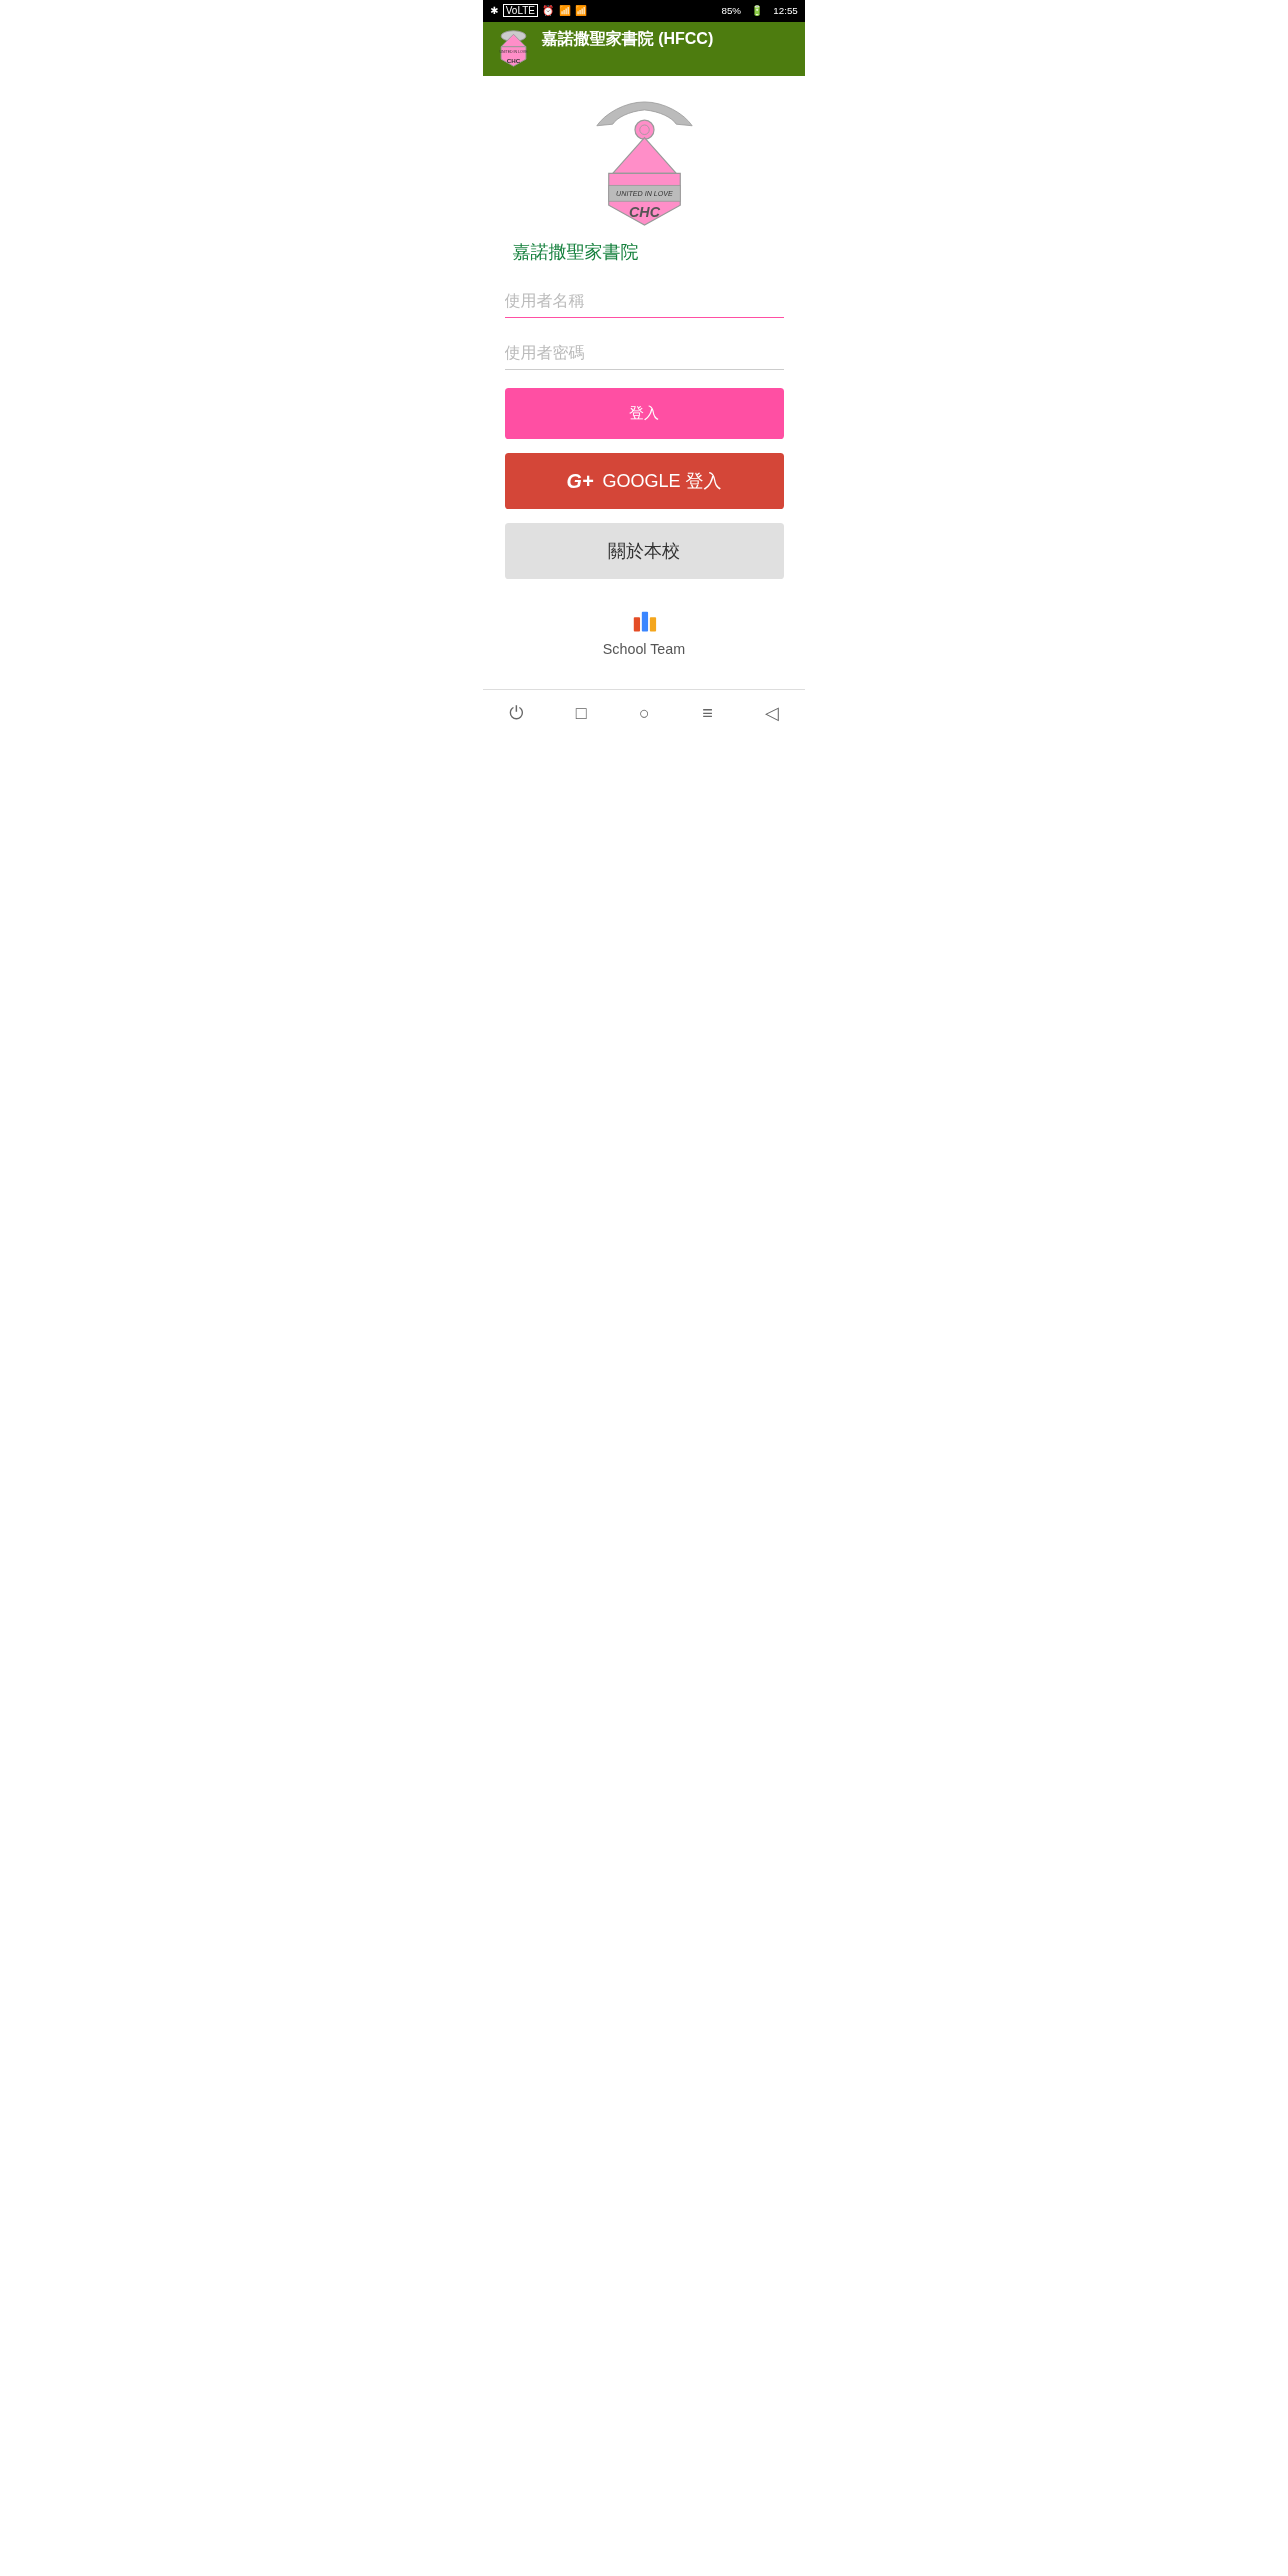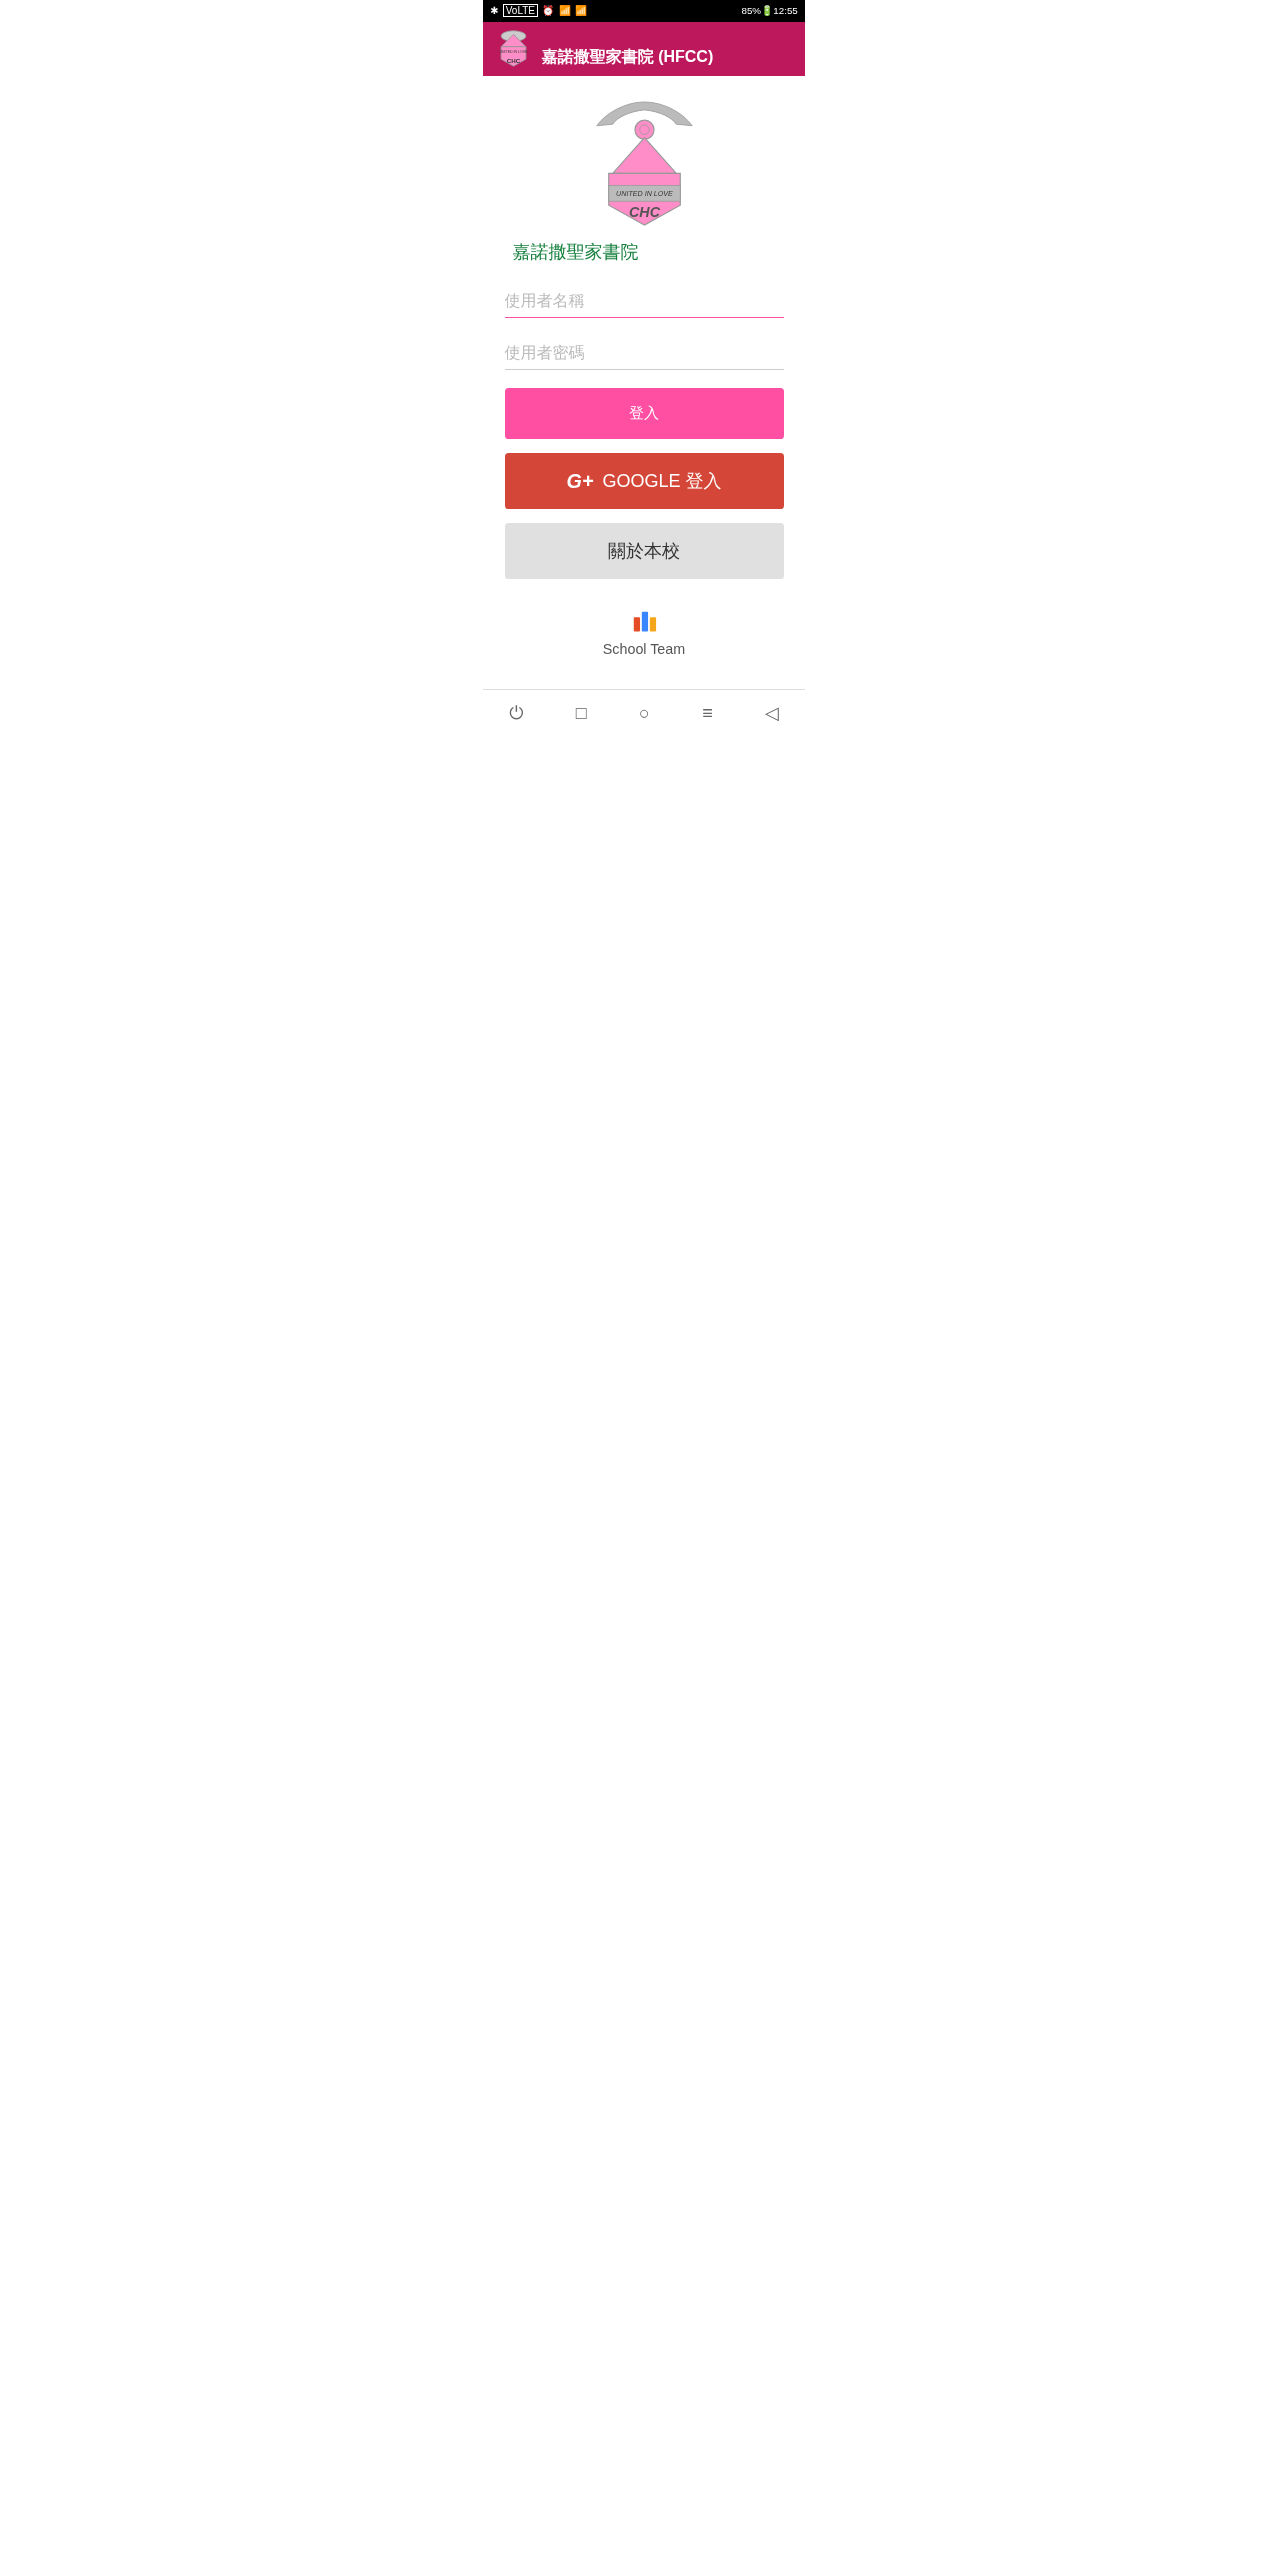--- a/index.html
+++ b/index.html
@@ -38,28 +38,28 @@
     .status-bar-left {
       margin-right: auto;
       display: flex;
       align-items: center;
       gap: 4.5px;
     }
 
     .status-bar-right {
       display: flex;
       align-items: flex-start;
-      gap: 0;
+      gap: 10px;
     }
 
     
     .header {
-      background: #be185d;
-      display: flex;
-      align-items: flex-end;
+      background: #4d7c0f;
+      display: flex;
+      align-items: flex-start;
       padding: 7.2px 10.7px;
       height: 54px;
       flex-shrink: 0;
     }
 
     .header-logo {
       width: 39px;
       height: 39px;
       margin-right: 9px;
       flex-shrink: 0;

